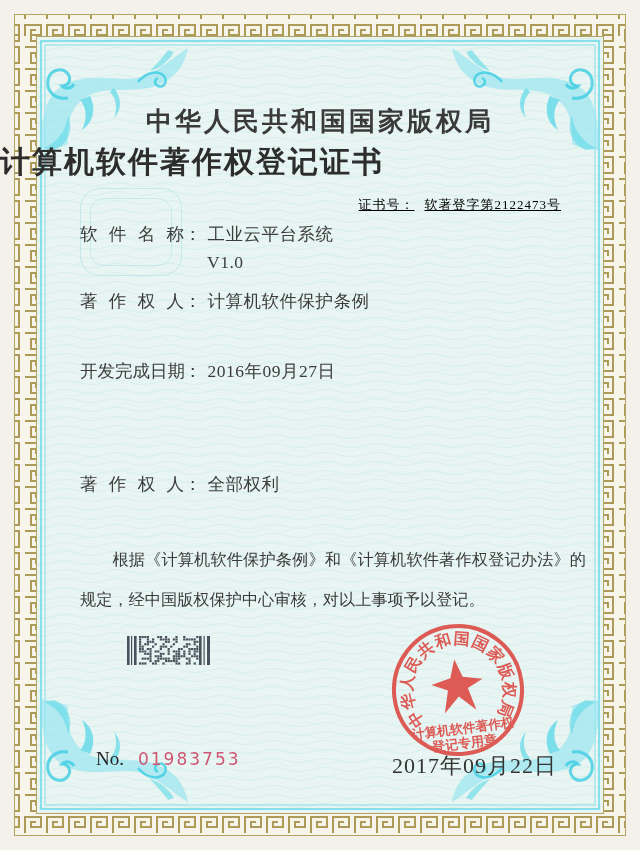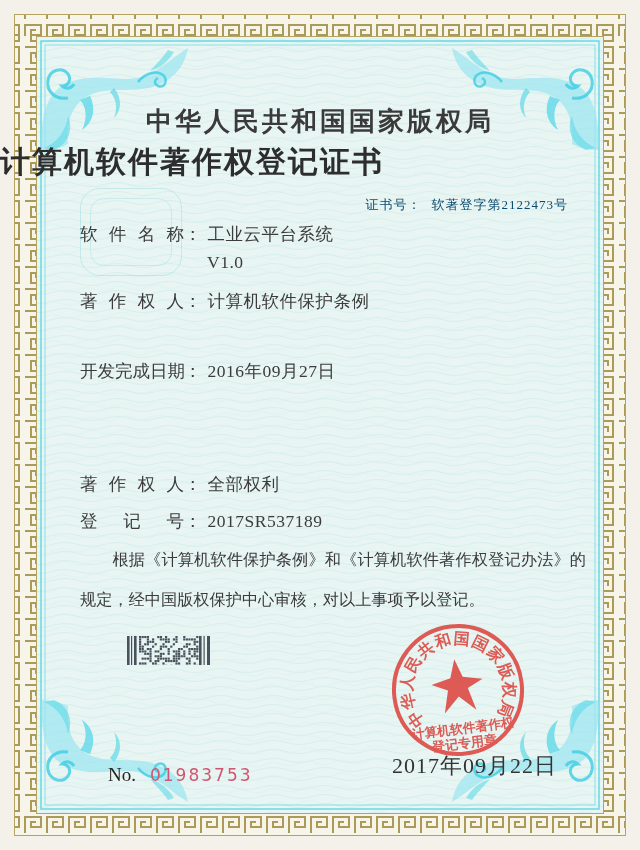--- a/index.html
+++ b/index.html
@@ -16,22 +16,22 @@
     position:absolute;top:104px;left:0;width:640px;
     text-align:center;font-size:26px;font-weight:700;
     letter-spacing:3px;color:#3a3a3a;
   }
   .subtitle{
     position:absolute;top:142px;left:0;width:640px;
     text-align:left;font-size:30px;font-weight:700;
     letter-spacing:2px;color:#2d2d2d;
   }
   .certno{
-    position:absolute;top:196px;right:72px;
-    font-size:13px;color:#0c4a6e;letter-spacing:1px;
+    position:absolute;top:196px;right:79px;
+    font-size:13px;color:#000000;letter-spacing:1px;text-decoration:underline;
   }
   .certno .certno-value{margin-left:10px;}
 
   .frow{
     position:absolute;left:80px;
     font-size:17.5px;color:#3c3c3c;white-space:nowrap;
   }
   .flabel{
     display:inline-block;width:104px;
     text-align:justify;text-align-last:justify;
@@ -43,22 +43,22 @@
 
   .statement{
     position:absolute;left:80px;top:540px;width:506px;
     font-size:16.2px;line-height:40px;color:#3a3a3a;
     text-indent:2em;text-align:justify;
   }
 
   .barcode-wrap{position:absolute;left:127px;top:636px;}
 
   .serial-line{
-    position:absolute;left:108px;top:748px;
-    font-size:19px;color:#242424;white-space:nowrap;margin-top:16px;
+    position:absolute;left:96px;top:748px;
+    font-size:19px;color:#242424;white-space:nowrap;
   }
   .serial-number{
     font-family:"DejaVu Sans","Liberation Sans",sans-serif;
     font-size:17px;color:#d05672;letter-spacing:2px;margin-left:14px;
   }
 
   .seal-svg{
     position:absolute;left:382px;top:614px;
     transform:rotate(-7deg);
   }
@@ -160,23 +160,20 @@
       <div class="fvalue2">V1.0</div>
     </div>
     <div class="frow" style="top:289px">
       <span class="flabel">著作权人</span><span class="fcolon">：</span><span class="fvalue">计算机软件保护条例</span>
     </div>
     <div class="frow" style="top:359px">
       <span class="flabel">开发完成日期</span><span class="fcolon">：</span><span class="fvalue">2016年09月27日</span>
     </div>
     <div class="frow" style="top:472px">
       <span class="flabel">著作权人</span><span class="fcolon">：</span><span class="fvalue">全部权利</span>
-    </div>
-    <div class="frow" style="top:509px">
-      <span class="flabel">登记号</span><span class="fcolon">：</span><span class="fvalue">2017SR537189</span>
     </div>
 
     <div class="statement">根据《计算机软件保护条例》和《计算机软件著作权登记办法》的规定，经中国版权保护中心审核，对以上事项予以登记。</div>
 
     <div class="barcode-wrap">
       <svg id="barcode" width="86" height="29" viewBox="0 0 86 29">
           <rect x="0" y="0" width="2.6" height="29" fill="#49525c"></rect>
           <rect x="4" y="0" width="1.2" height="29" fill="#49525c"></rect>
           <rect x="7" y="0" width="2.6" height="29" fill="#49525c"></rect>
           <rect x="12" y="0" width="2.2" height="2.1" fill="#49525c"></rect>

